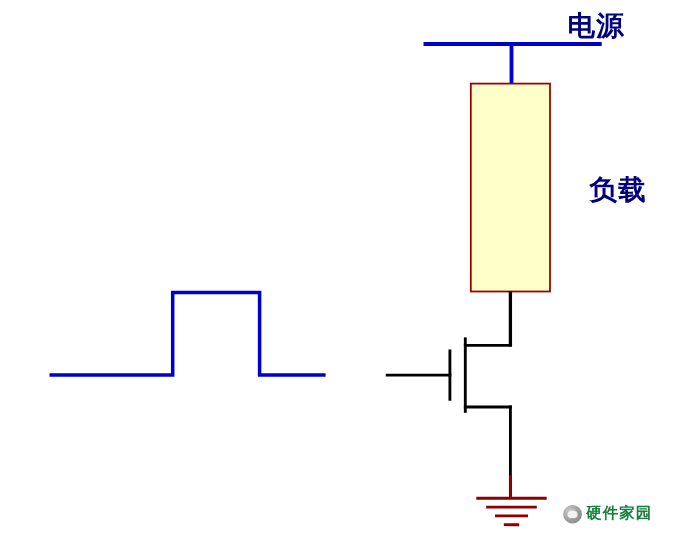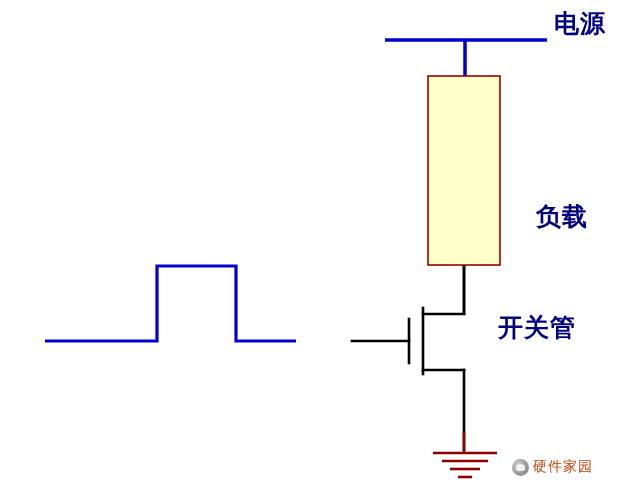--- a/index.html
+++ b/index.html
@@ -50,22 +50,22 @@
     position: absolute;
     left: 4px;
     top: 5px;
     width: 9px;
     height: 7px;
     border-radius: 50% 50% 40% 40%;
     background: #f2f2f2;
   }
   .watermark-text {
     font-size: 14px;
-    font-weight: normal;
-    color: #c2410c;
+    font-weight: bold;
+    color: #15803d;
     letter-spacing: 1px;
     font-family: "Liberation Sans", sans-serif;
   }
 </style>
 </head>
 <body>
 
 <div id="canvas">
 
   <svg id="circuit-svg" width="625" height="491" viewBox="0 0 625 491">
@@ -98,25 +98,24 @@
       <line x1="464" y1="432" x2="464" y2="452"></line>
       <line x1="433" y1="453" x2="497" y2="453"></line>
       <line x1="442" y1="461" x2="488" y2="461"></line>
       <line x1="450" y1="469" x2="480" y2="469"></line>
       <line x1="458" y1="477" x2="472" y2="477"></line>
     </g>
 
     <polyline points="45,341 157,341 157,266 236,266 236,341 296,341" fill="none" stroke="#0000cc" stroke-width="3.2" stroke-linejoin="miter" stroke-linecap="butt"></polyline>
   </svg>
 
-  <div class="label" style="left:554px; top:7px;text-align:right;">电源</div>
+  <div class="label" style="left:516px; top:7px;text-align:right;">电源</div>
 
-  <div class="label" style="left:536px; top:156px;margin-top:44px;">负载</div>
+  <div class="label" style="left:536px; top:156px;">负载</div>
 
-  <div class="label" style="left:498px; top:311px;">开关管</div>
 
 
   <div class="watermark">
     <span class="watermark-logo"></span>
     <span class="watermark-text">硬件家园</span>
   </div>
 
 </div>
 
 </body></html>

